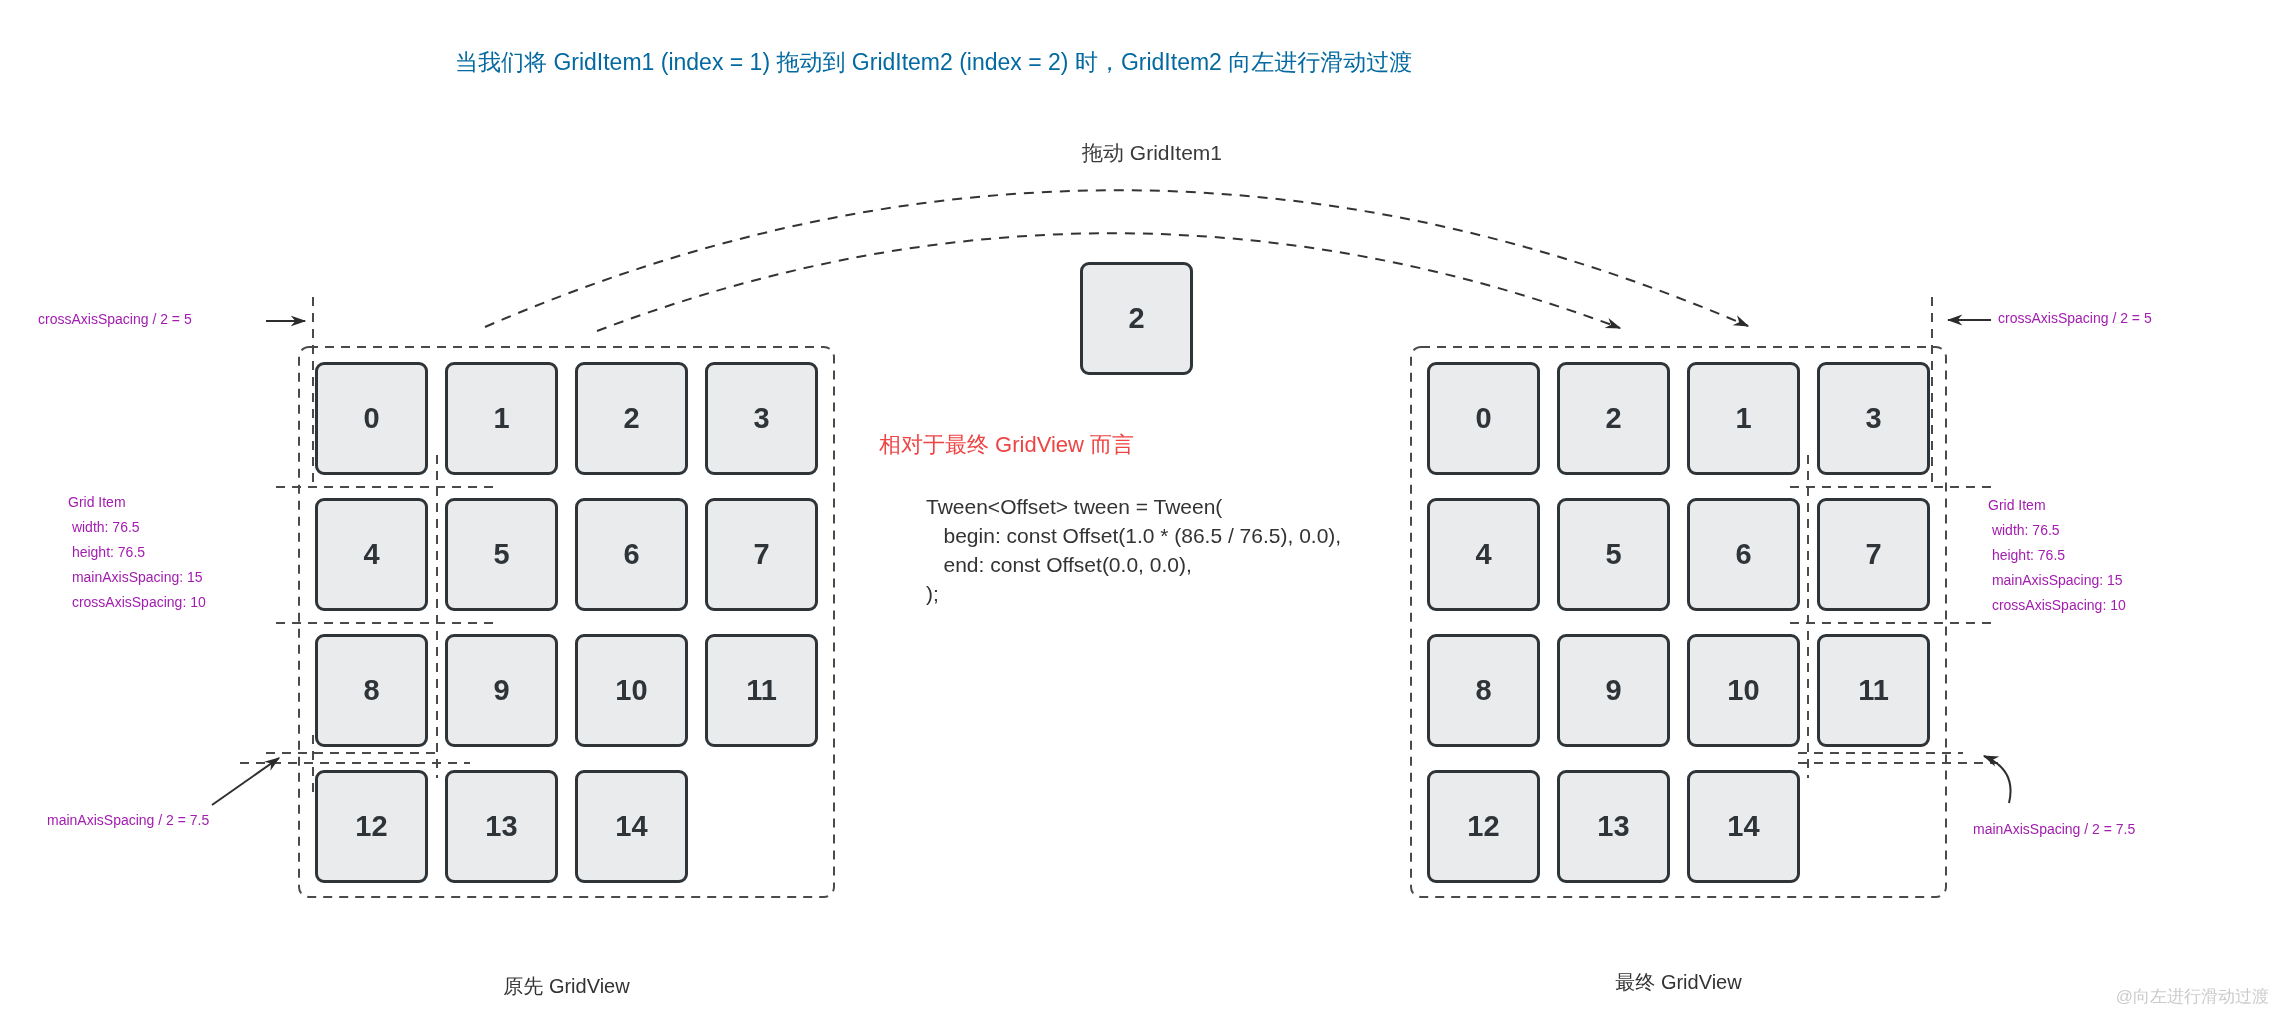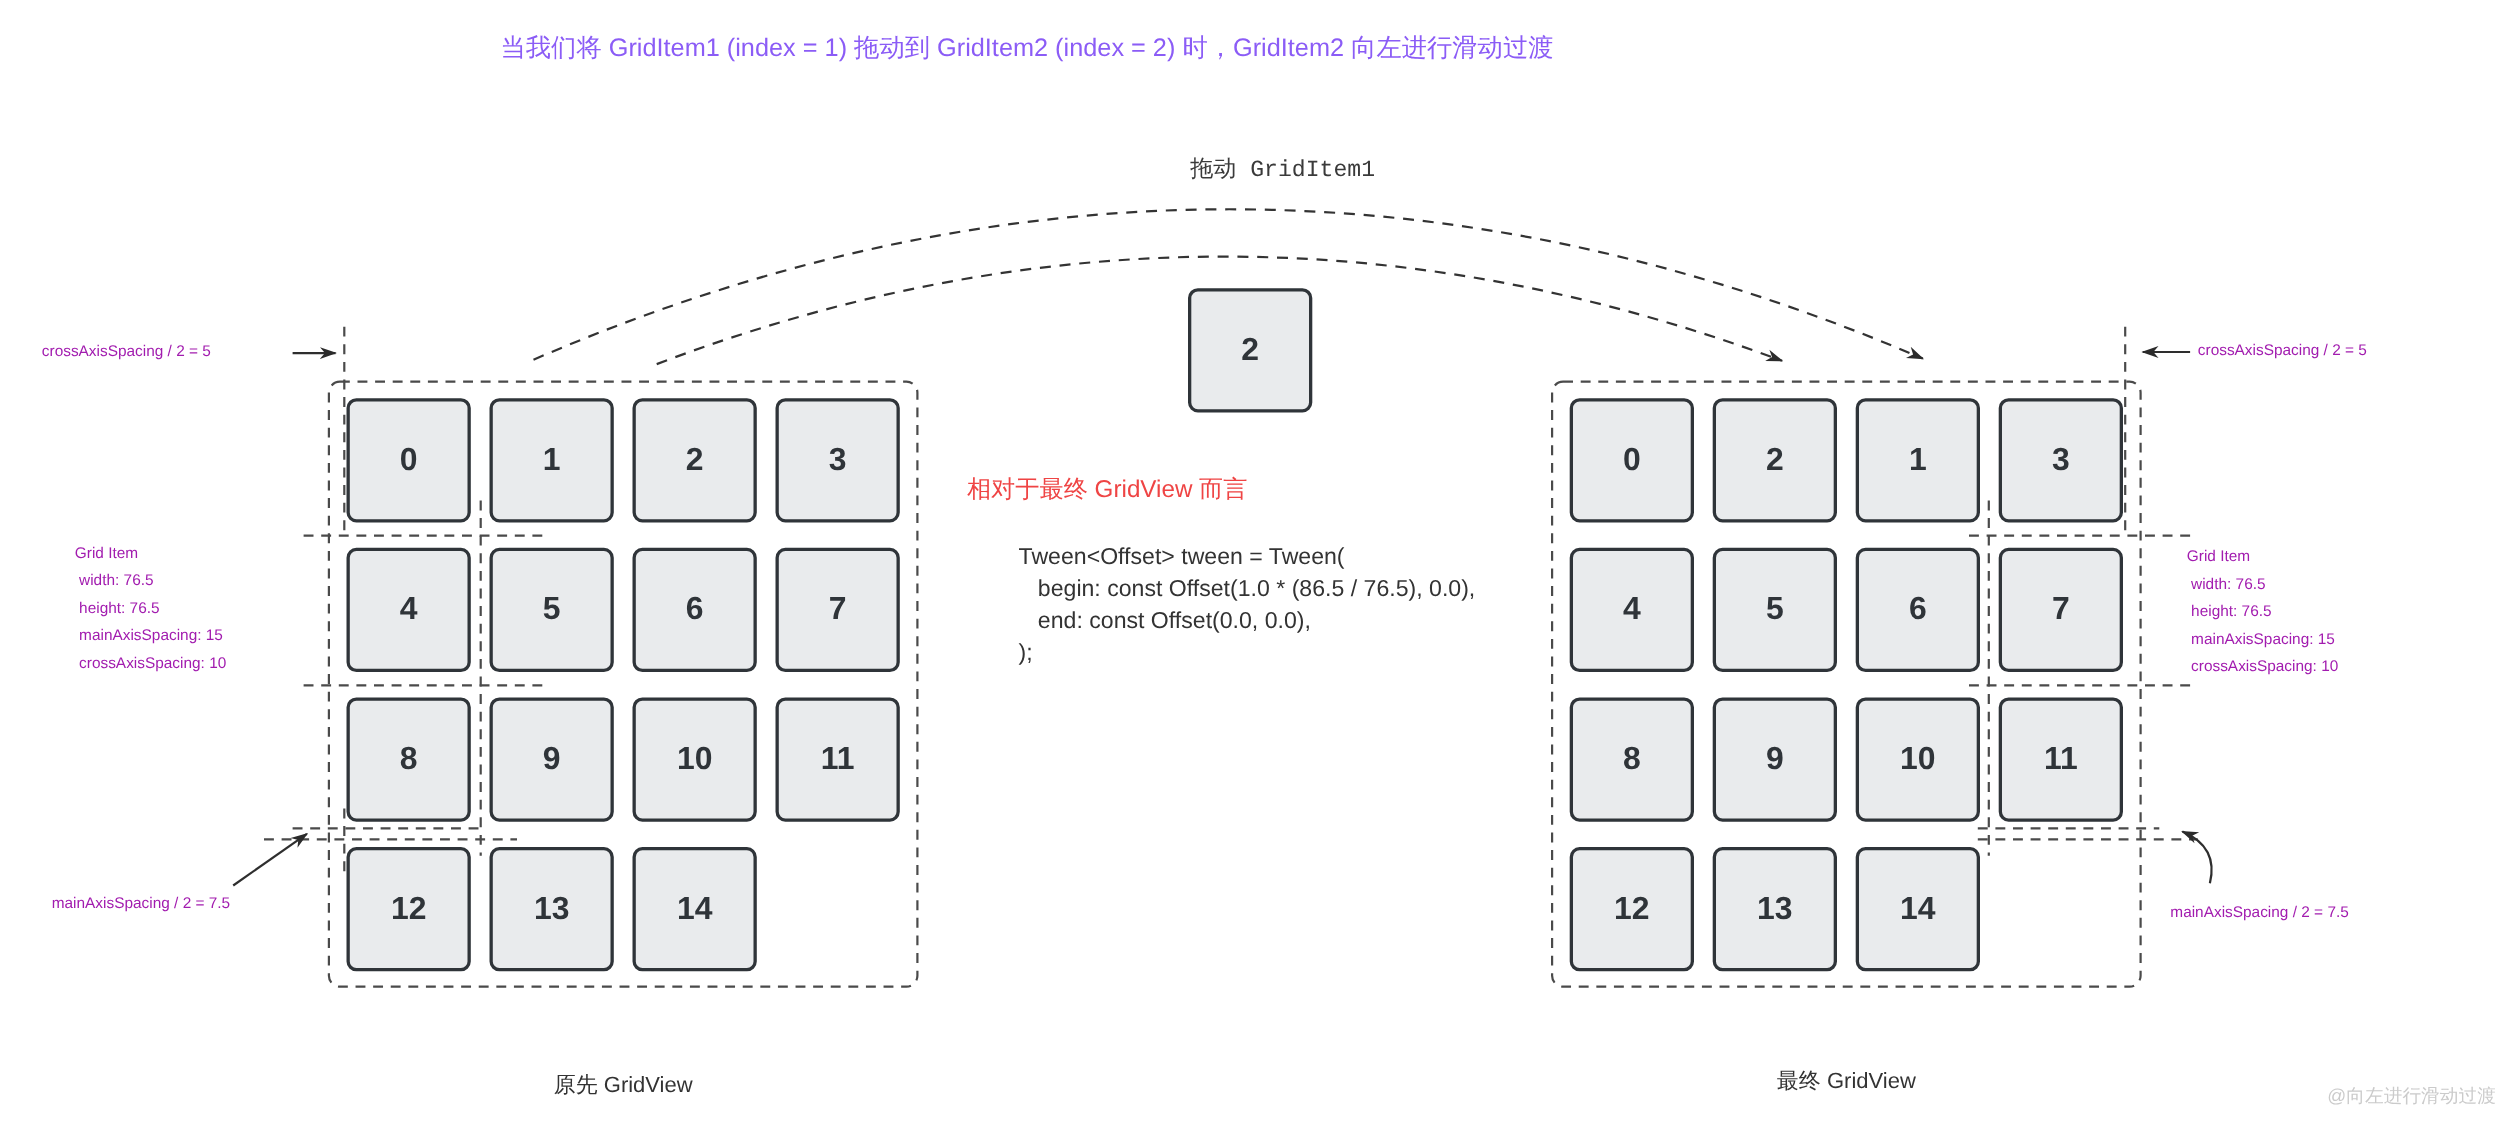--- a/index.html
+++ b/index.html
@@ -10,22 +10,22 @@
   .dash{stroke:#4a4a4a;stroke-width:2;fill:none;stroke-dasharray:9 7;}
   .arc{stroke:#333333;stroke-width:2;fill:none;stroke-dasharray:10 8;}
   .arrowline{stroke:#2e2e2e;stroke-width:2;fill:none;}
   .txt{position:absolute;z-index:2;white-space:nowrap;}
   .grid-zone{position:absolute;width:535px;height:550px;z-index:1;}
   .grid-item{position:absolute;width:113px;height:113px;box-sizing:border-box;
              background:var(--item-fill,#e9ebed);border:3px solid var(--item-border,#2f3439);
              border-radius:9px;display:flex;align-items:center;justify-content:center;
              font-size:29px;font-weight:700;color:var(--item-border,#2f3439);}
   .floating-item{left:1080px;top:262px;z-index:2;}
-  .title{left:455px;top:28px;font-size:23px;color:#8b5cf6;}
-  .drag-label{left:1082px;top:139px;font-size:21px;font-family:Liberation Mono, monospace;}
+  .title{left:455px;top:47px;font-size:23px;color:#0369a1;}
+  .drag-label{left:1082px;top:139px;font-size:21px;}
   .small-ann{font-size:14px;color:#a21caf;}
   .spec{line-height:25px;}
   .spec-lines{white-space:pre;}
   .note{left:879px;top:430px;font-size:22px;color:#ef4444;}
   .code{left:889px;top:492px;font-size:21px;line-height:29px;white-space:pre;color:#333;margin-left:37px;}
   .caption{position:absolute;z-index:2;width:535px;text-align:center;font-size:20px;color:#333;}
   .watermark{right:8px;top:985px;left:auto;font-size:17px;color:var(--watermark,#cbcbcb);}
 </style>
 </head>
 <body>

